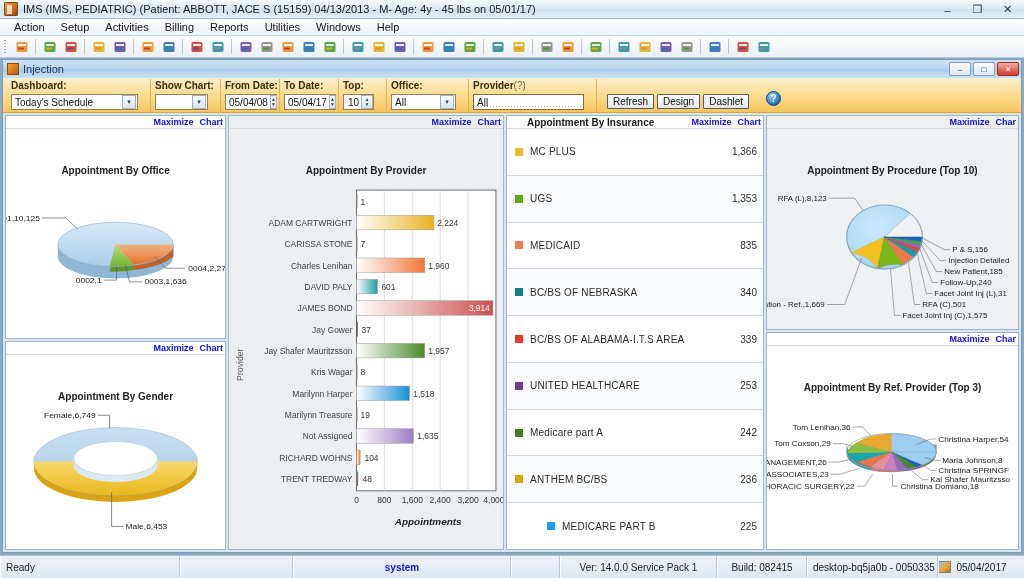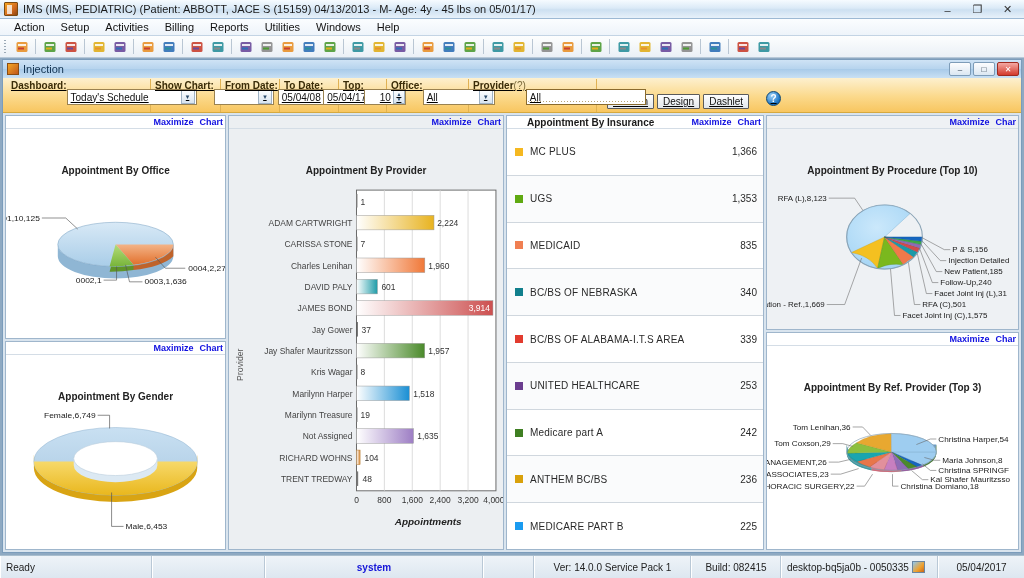--- a/index.html
+++ b/index.html
@@ -87,22 +87,22 @@
      display:flex;align-items:center;justify-content:center;font-size:8px;color:#234;}
   .cwb.close{ background:linear-gradient(to bottom,#f4a8a2,#d33a2c); border-color:#9e2a20; color:#fff;}
 
   
   .filters{
     position:relative; height:35px; width:100%;
     background:linear-gradient(to bottom,#fdf0cf 0%,#fbd98b 55%,#f8c660 100%);
     border-bottom:1px solid #d6a93f;
     display:flex; align-items:stretch; padding:1px 0 0 4px;
   }
-  .fgrp{ display:flex; justify-content:flex-start;
-     border-right:1px solid #e0b253; padding:1px 5px 0 4px;text-decoration:underline; }
+  .fgrp{ display:flex; flex-direction:column; justify-content:flex-start;
+     border-right:1px solid #e0b253; padding:1px 12px 0 4px; }
   .fgrp:last-child{ border-right:none; }
   .flabel{ font-size:10px; font-weight:bold; color:#3a2c08; line-height:12px; white-space:nowrap;}
   .flabel .q{ font-weight:normal; color:#7a6a3a; }
   .fctl{ margin-top:2px; display:flex; align-items:center;}
   .sel{
     height:16px; background:#fff; border:1px solid #9a8250;
     display:flex; align-items:center; justify-content:space-between;
     font-size:10px; color:#111; padding:0 0 0 3px;
   }
   .sel .arrow{
@@ -185,21 +185,21 @@
   .csvg{ position:absolute; left:0; top:0; width:100%; height:100%; }
 
   
   .ins-list{ flex:1; display:flex; flex-direction:column; }
   .ins-row{
     flex:1; display:flex; align-items:center;
     border-bottom:1px solid #d0d7de;
     padding:0 6px 0 8px; background:#fff;
   }
   .ins-row:nth-child(even){ background:#fafbfc; }
-  .ins-row:last-child{ border-bottom:none; }
+  .ins-row:last-child{ border-bottom:none;margin-left:32px; }
   .ins-sw{ width:8px;height:8px; flex:none; margin-right:7px; }
   .ins-name{ flex:1; font-size:10px; color:#2a2a2a; letter-spacing:.2px; white-space:nowrap; overflow:hidden;}
   .ins-val{ font-size:10px; color:#2a2a2a; }
 
   
   .statusbar{
     position:absolute; left:0; top:555px; width:1024px; height:23px;
     background:linear-gradient(to bottom,#eef3f8,#dde7f0);
     border-top:1px solid #a9bece;
     display:flex; align-items:stretch;
@@ -997,26 +997,26 @@
               </svg>
             </div>
           </div>
         </div>
 
       </div>
     </div>
   </div>
 
   <div class="statusbar">
-    <div class="sb-cell" style="width:152px">Ready</div>
+    <div class="sb-cell" style="width:180px">Ready</div>
     <div class="sb-cell" style="width:113px"></div>
     <div class="sb-cell center sb-sys" style="width:218px">system</div>
     <div class="sb-cell" style="flex:1"></div>
     <div class="sb-cell center" style="width:157px">Ver: 14.0.0 Service Pack 1</div>
     <div class="sb-cell center" style="width:90px">Build: 082415</div>
-    <div class="sb-cell" style="width:157px">
+    <div class="sb-cell" style="width:131px">
       <span>desktop-bq5ja0b - 0050335</span>
       <span class="sb-ico"></span>
     </div>
     <div class="sb-cell center" style="width:86px; border-right:none;">05/04/2017</div>
   </div>
 
 </div>
 
 </body></html>

